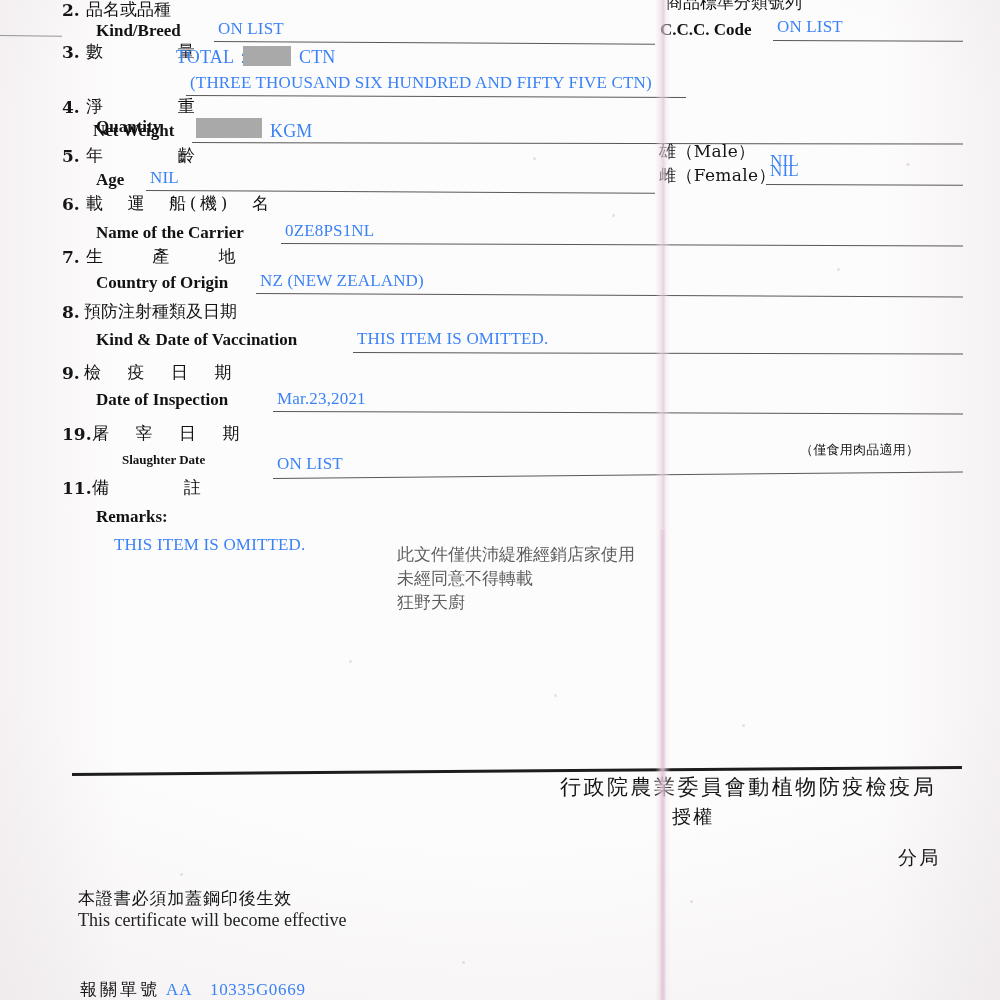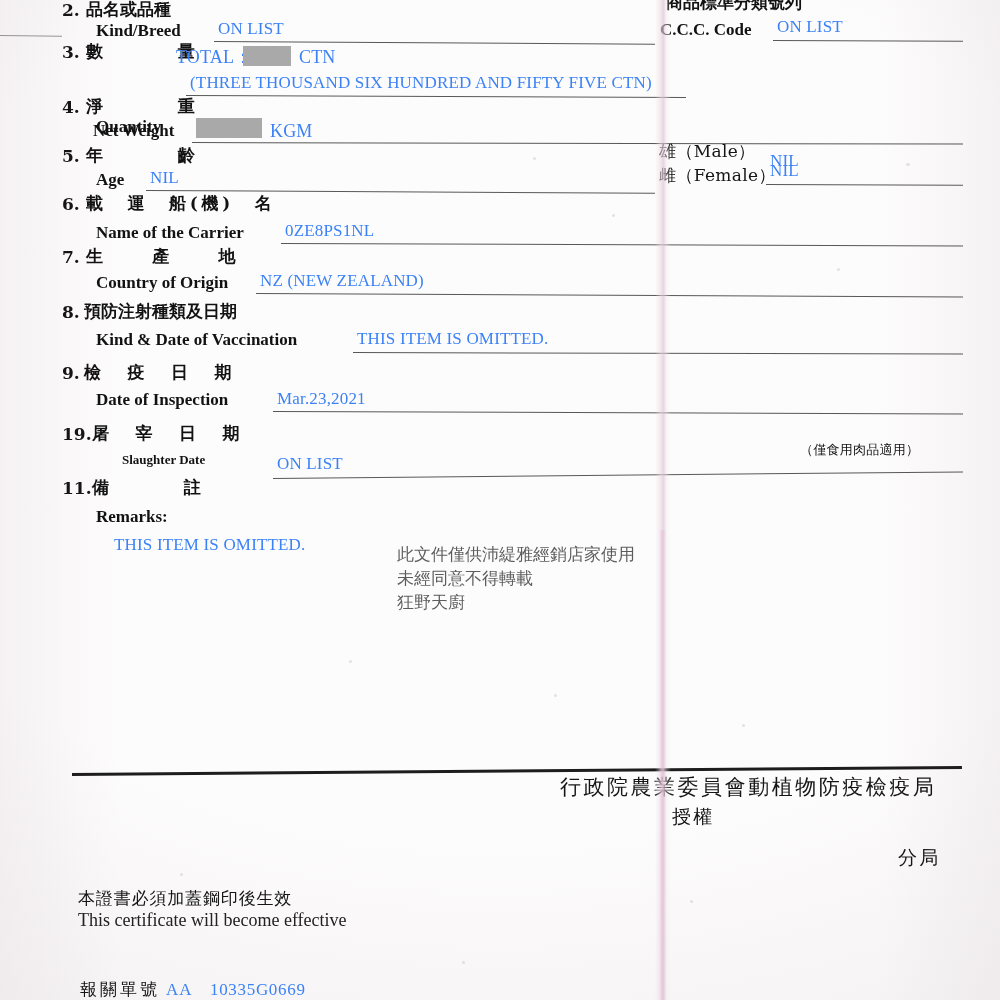--- a/index.html
+++ b/index.html
@@ -40,21 +40,21 @@
   .fold2{
     position:absolute;top:530px;bottom:0;left:659px;width:7px;
     background:linear-gradient(90deg, rgba(240,210,228,0) 0%, rgba(226,188,212,0.55) 50%, rgba(240,214,230,0) 100%);
     pointer-events:none;
   }
   .speck{position:absolute;background:#cfcac8;border-radius:50%;opacity:.55;pointer-events:none;}
 
   
   .tx{position:absolute;white-space:nowrap;line-height:1;}
   .cjk{font-family:"DejaVu Serif","Liberation Serif",serif;letter-spacing:.02em;color:#151515;}
-  .cjk-bold{font-family:"DejaVu Serif","Liberation Serif",serif;font-weight:bold;color:#121212;}
+  .cjk-bold{font-family:"DejaVu Serif","Liberation Serif",serif;font-weight:normal;color:#121212;}
   .en-bold{font-family:"Liberation Serif",serif;font-weight:bold;color:#121212;}
   .en{font-family:"Liberation Serif",serif;color:#222;}
   .val{font-family:Liberation Serif, serif;color:#3b82f6;letter-spacing:.01em;}
 
   
   .num{font-family:"DejaVu Serif",serif;font-weight:bold;font-size:17px;color:#151515;}
 
   
   .rule{
     position:absolute;height:0;

